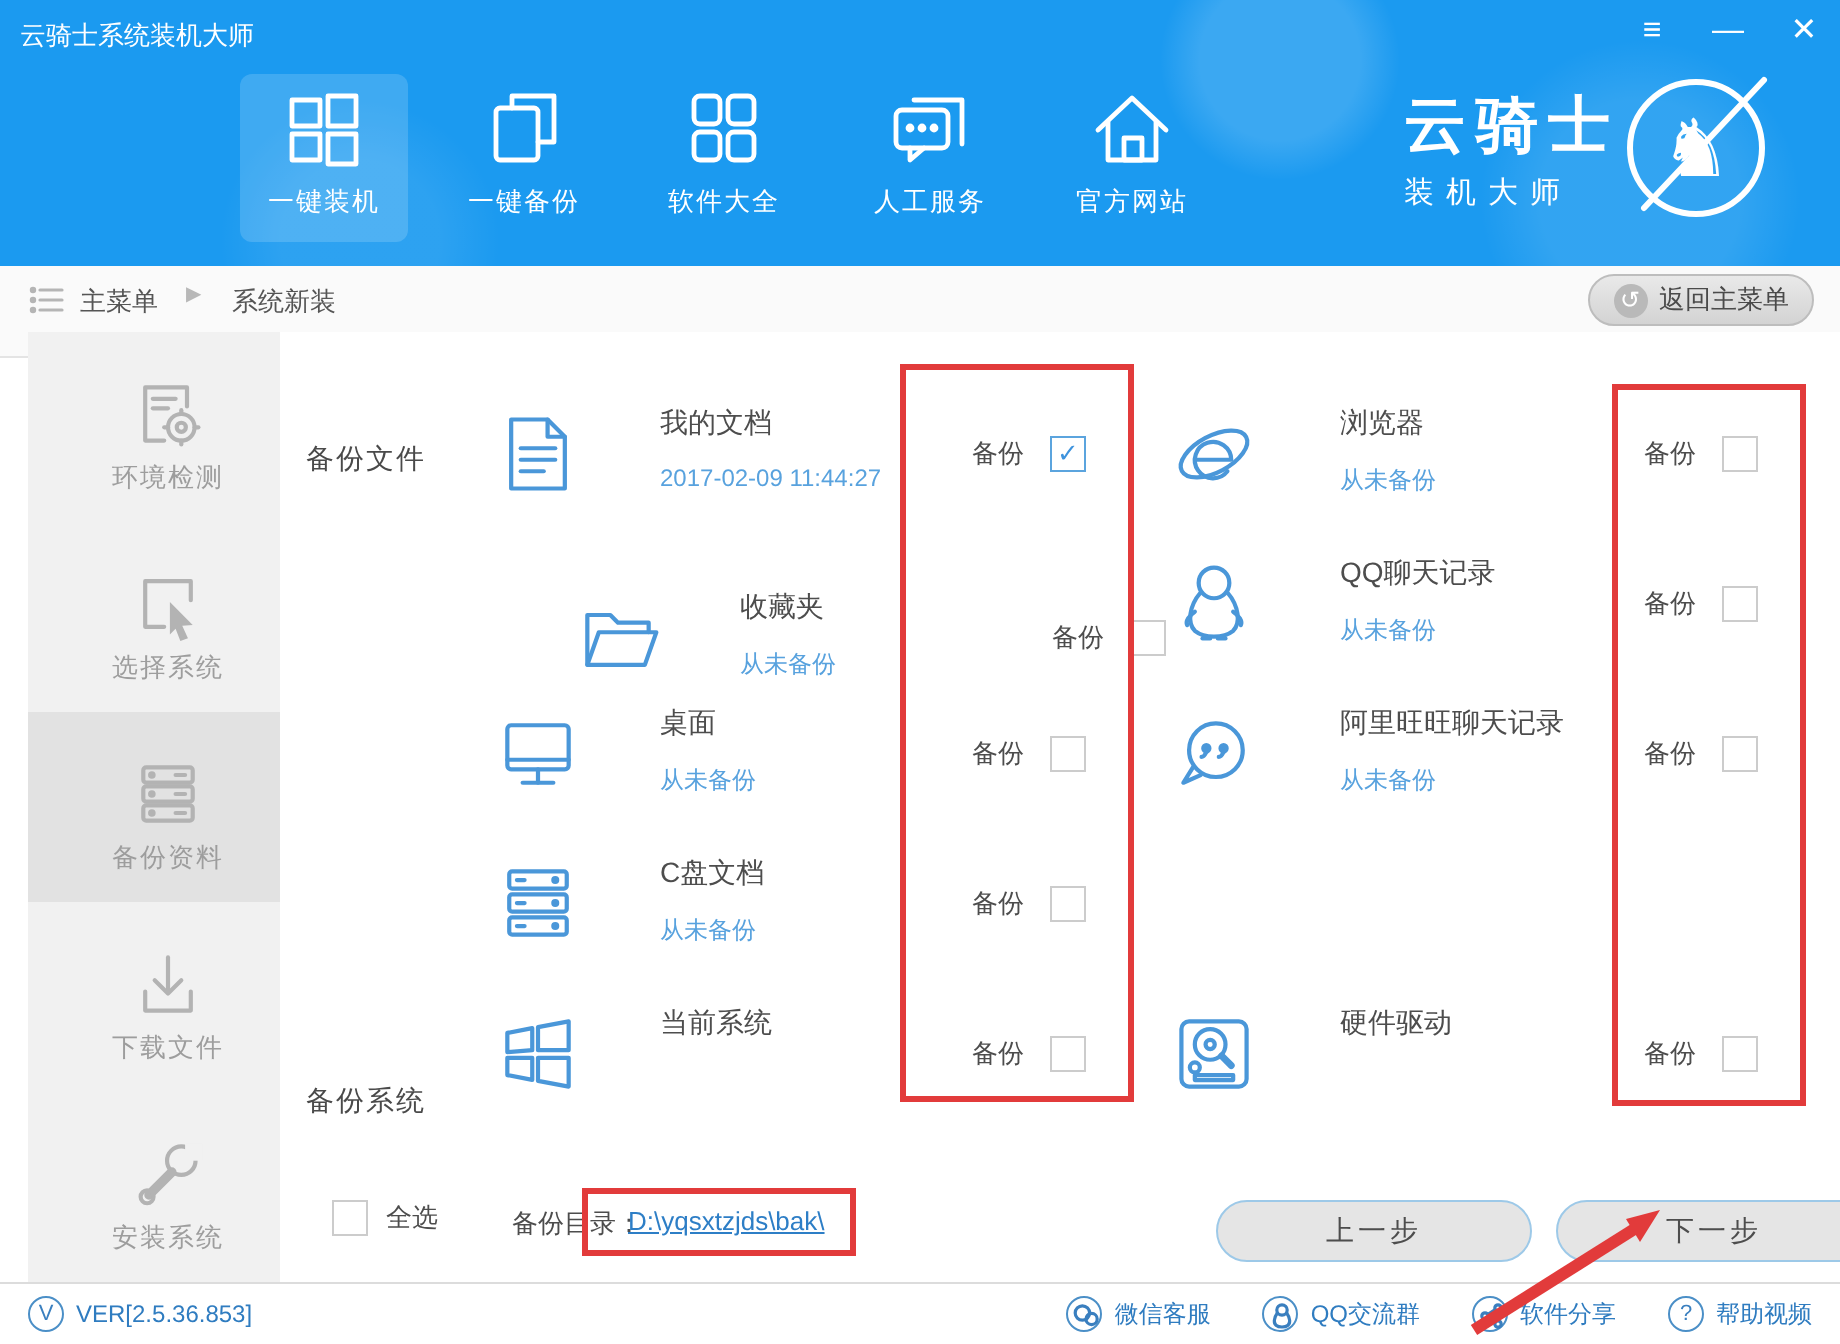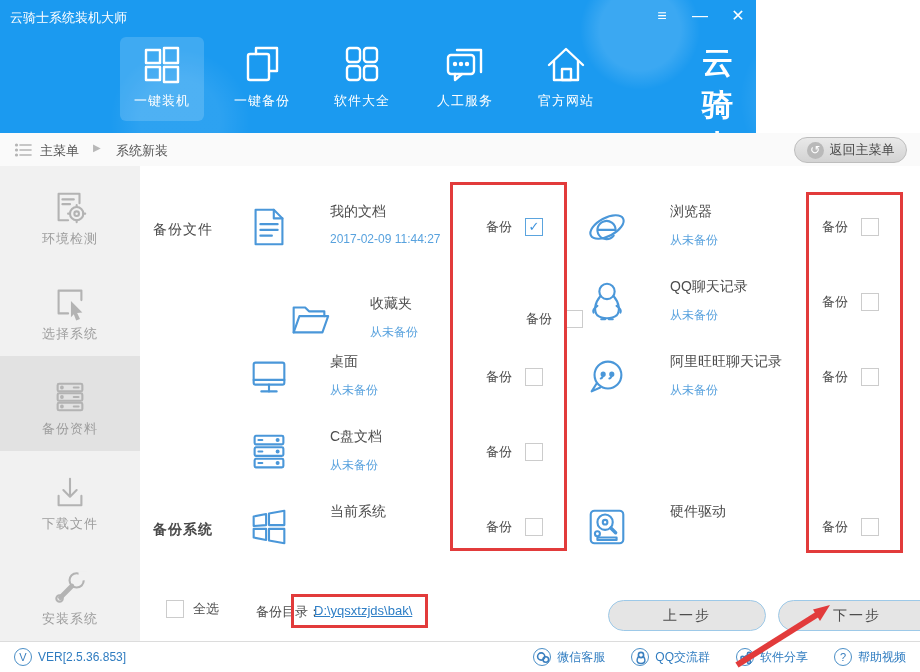--- a/index.html
+++ b/index.html
@@ -1,21 +1,21 @@
 <!DOCTYPE html>
 <html><head>
 <meta charset="utf-8">
 <style>
   * { margin:0; padding:0; box-sizing:border-box; }
   html,body { width:920px; height:672px; }
   body { font-family:"Liberation Sans","DejaVu Sans",sans-serif; }
   .app { position:relative; width:920px; height:672px; background:#fff; overflow:hidden; }
 
   
-  .header { position:absolute; left:0; top:0; width:756px; height:133px;
+  .header { position:absolute; left:0; top:0; width:920px; height:133px;
     background:#1b9af0;
     background-image:radial-gradient(circle at 640px 30px, rgba(255,255,255,.14) 0 40px, transparent 60px),
                      radial-gradient(circle at 820px 100px, rgba(255,255,255,.10) 0 50px, transparent 80px),
                      radial-gradient(circle at 180px 120px, rgba(255,255,255,.08) 0 40px, transparent 70px);
   }
   .titlebar-title { position:absolute; left:10px; top:9px; color:#fff; font-size:13px; }
   .win-controls { position:absolute; right:6px; top:4px; display:flex; gap:14px; }
   .win-btn { color:#fff; width:24px; height:24px; text-align:center; line-height:24px; font-size:16px; cursor:default; }
   .nav-item { position:absolute; top:40px; width:100px; height:86px; text-align:center; color:#fff; }
   .nav-item .nicon { display:block; margin:0 auto; width:48px; height:48px; }
@@ -33,21 +33,21 @@
   .crumbbar .bc-icon { position:absolute; left:14px; top:8px; width:18px; height:18px; }
   .bc-root { position:absolute; left:40px; top:9px; font-size:13px; color:#555; }
   .bc-sep { position:absolute; left:93px; top:9px; font-size:10px; color:#b8b8b8; }
   .bc-cur { position:absolute; left:116px; top:9px; font-size:13px; color:#555; }
   .back-btn { position:absolute; right:13px; top:4px; width:113px; height:26px; border-radius:13px;
     background:linear-gradient(#e9e9e9,#d3d3d3); border:1px solid #bdbdbd; color:#4a4a4a; font-size:13px;
     display:flex; align-items:center; justify-content:center; gap:6px; cursor:default; }
   .back-circ { width:17px; height:17px; border-radius:50%; background:#b9b9b9; color:#fff; font-size:12px; line-height:16px; text-align:center; }
 
   
-  .sidebar { position:absolute; left:0; top:166px; width:160px; height:475px; background:#f1f1f1; }
+  .sidebar { position:absolute; left:14px; top:166px; width:160px; height:475px; background:#f1f1f1; }
   .side-item { position:absolute; left:0; width:140px; height:95px; text-align:center; }
   .side-item.active { background:#e2e2e2; }
   .side-item svg { stroke:#b3b3b3; stroke-width:2.2; display:block; margin:22px auto 0; width:38px; height:38px; }
   .side-item .slabel { display:block; margin-top:4px; font-size:13px; color:#9d9d9d; letter-spacing:1px; }
 
   
   .content { position:absolute; left:140px; top:166px; width:780px; height:475px; background:#fff; }
   .row { position:absolute; width:780px; height:75px; }
   .row .ricon { position:absolute; width:46px; height:46px; top:14px; }
   .row .ricon svg { stroke:#4a97d9; stroke-width:2.2; width:46px; height:46px; }
@@ -231,21 +231,21 @@
         <line x1="22" y1="19" x2="10" y2="31" stroke-width="5"></line>
         <circle cx="9" cy="32" r="3.4"></circle>
       </svg>
       <span class="slabel">安装系统</span>
     </div>
   </div>
 
   <div class="content">
 
     <div class="section-label" style="left:13px; top:55px;">备份文件</div>
-    <div class="section-label" style="left:13px; top:355px;font-weight:bold;">备份系统</div>
+    <div class="section-label" style="left:13px; top:376px;">备份系统</div>
 
     <div class="row lrow" style="top:24px;">
       <span class="ricon">
         <svg class="line" viewBox="0 0 48 48">
             <path d="M10 6 H29 L38 15 V42 H10 Z"></path>
             <polyline points="29,6 29,15 38,15"></polyline>
             <line x1="15" y1="21" x2="33" y2="21"></line>
             <line x1="15" y1="27" x2="33" y2="27"></line>
             <line x1="15" y1="33" x2="27" y2="33"></line>
           </svg>

